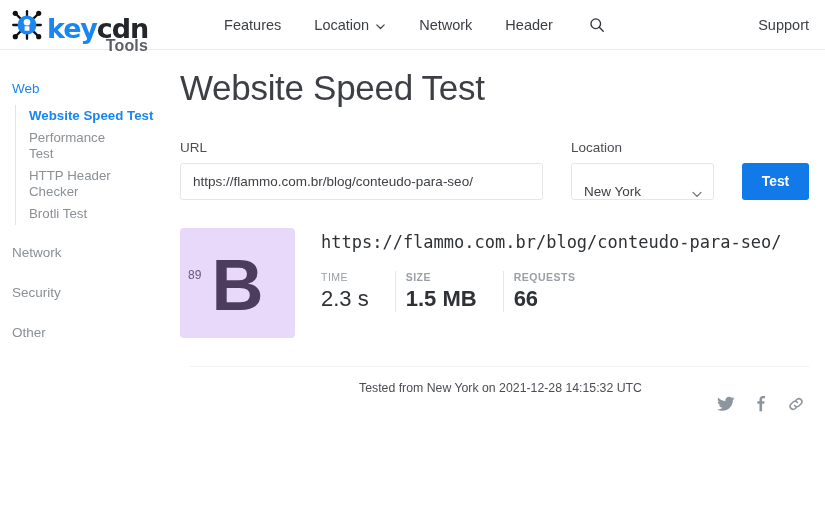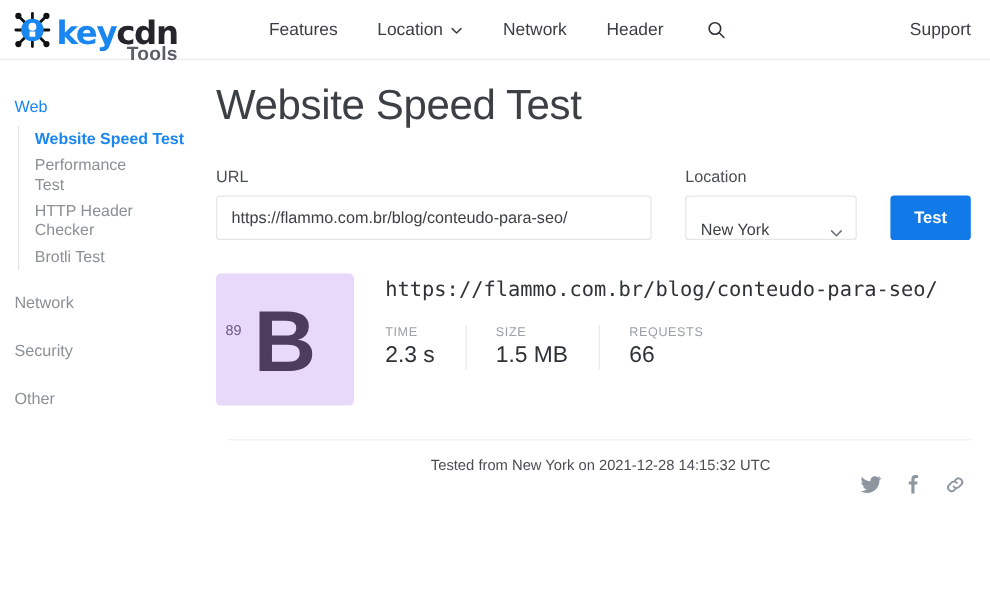--- a/index.html
+++ b/index.html
@@ -231,30 +231,31 @@
     line-height: 1.42;
     word-break: break-all;
   }
   .metrics {
     display: flex;
     margin-top: 17px;
   }
   .metric { padding-right: 26px; }
   .metric + .metric {
     border-left: 1px solid #e6e8ea;
-    padding-left: 24px;
+    padding-left: 10px;
+    font-weight: bold;
   }
   .metric-label {
     font-size: 10.5px;
     color: #9aa0a6;
     letter-spacing: 0.5px;
     margin-bottom: 4px;
   }
   .metric-value {
-    font-size: 19px;
+    font-size: 22px;
     color: #2e3135;
     line-height: 1.1;
   }
 
   
   .foot-div {
     border-top: 1px solid #f0f1f2;
     margin: 28px 0 0 10px;
   }
   .foot {

